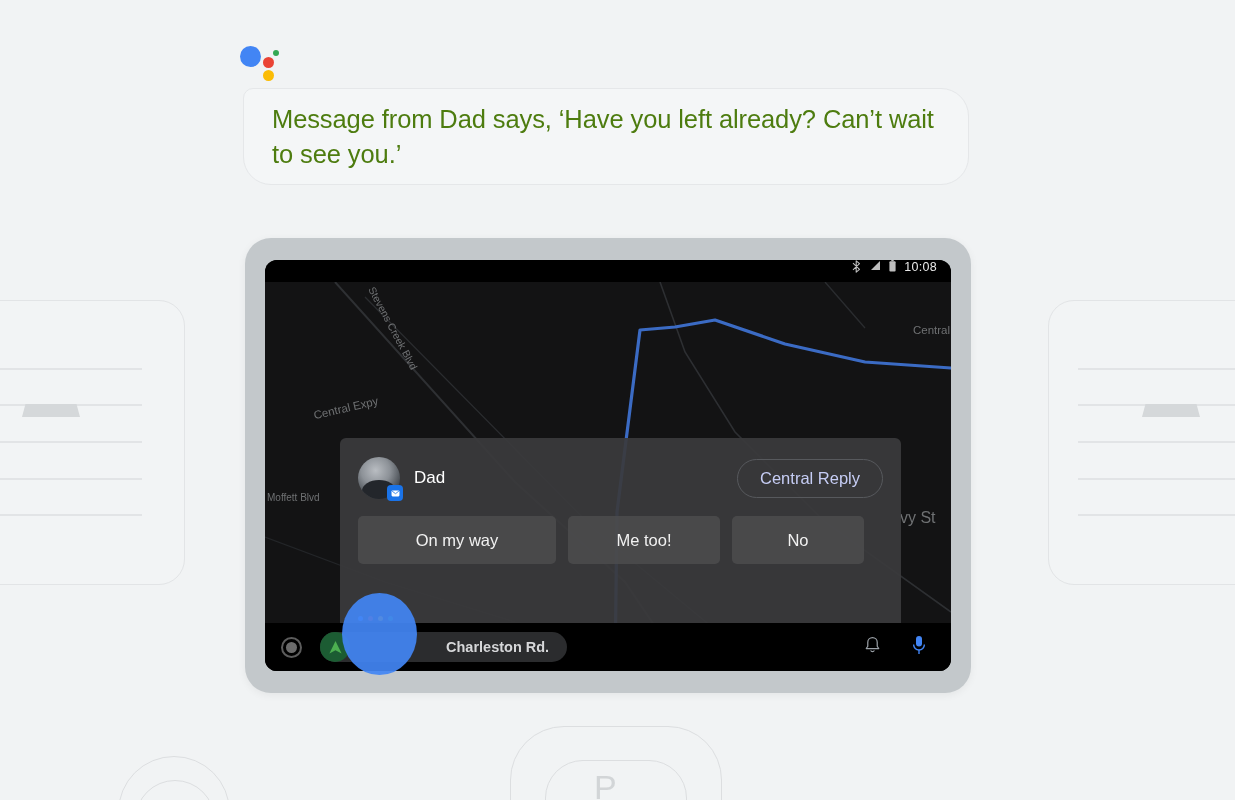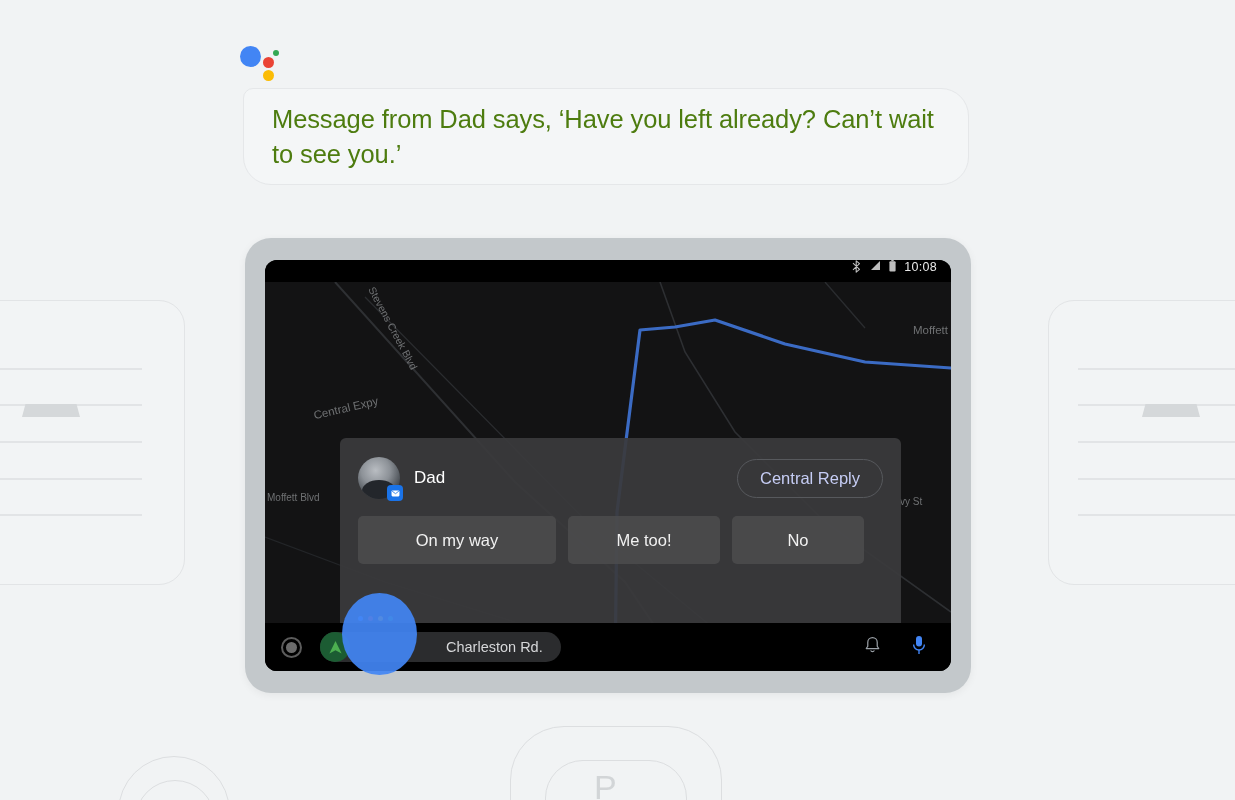--- a/index.html
+++ b/index.html
@@ -219,20 +219,21 @@
     width: 11px; height: 11px; border-radius: 50%; background: #6b6b6b; display:block;
   }
   .nav-pill {
     margin-left: 18px;
     height: 30px;
     background: #2b2c2e;
     border-radius: 16px;
     display: flex; align-items: center;
     padding-right: 18px;
     position: relative;
+    font-weight: bold;
   }
   .nav-icon {
     width: 30px; height: 30px; border-radius: 50%;
     background: #1c5c33;
     flex: none;
     display: flex; align-items: center; justify-content: center;
   }
   .nav-dest {
     color: #d6d7d9; font-size: 14.5px; margin-left: 96px;
     white-space: nowrap;
@@ -299,23 +300,23 @@
         <path d="M70 0 L250 200 L360 300 L420 389" stroke="#2e3033" stroke-width="2" fill="none"></path>
         <path d="M100 15 L330 248 L500 389" stroke="#2a2c2f" stroke-width="1.3" fill="none"></path>
         <path d="M395 0 L420 70 L470 150 L560 240 L686 330" stroke="#2d2f32" stroke-width="1.6" fill="none"></path>
         <path d="M0 255 L120 300 L250 340" stroke="#232528" stroke-width="1.2" fill="none"></path>
         <path d="M560 0 L600 46" stroke="#2a2c2f" stroke-width="1.4" fill="none"></path>
 
         <path d="M350 389 L352 230 L375 48 L410 45 L450 38 L520 62 L600 80 L686 86" stroke="#3b6bc4" stroke-width="3.2" fill="none" stroke-linejoin="round" stroke-linecap="round"></path>
       </svg>
       <div class="map-label" style="left:48px;  top:120px; transform:rotate(-13deg);">Central Expy</div>
       <div class="map-label" style="left:82px;  top:40px;  transform:rotate(62deg); font-size:10.5px;">Stevens Creek Blvd</div>
-      <div class="map-label" style="left:648px; top:42px;">Moffett</div>
+      <div class="map-label" style="left:648px; top:42px;">Central</div>
       <div class="map-label" style="left:2px;   top:210px; font-size:10px;">Moffett Blvd</div>
-      <div class="map-label" style="left:635px; top:214px; font-size:10px;">vy St</div>
+      <div class="map-label" style="left:635px; top:227px; font-size:16px;">vy St</div>
     </div>
 
     <div class="statusbar">
       <span class="sb-icon">
         <svg width="9" height="13" viewBox="0 0 9 13">
             <path d="M1 3.2 L7.5 9.3 L4.2 12.2 V0.8 L7.5 3.7 L1 9.8" stroke="#e0e0e0" stroke-width="1.1" fill="none" stroke-linejoin="round"></path>
           </svg>
       </span>
       <span class="sb-icon">
         <svg width="12" height="11" viewBox="0 0 12 11">

